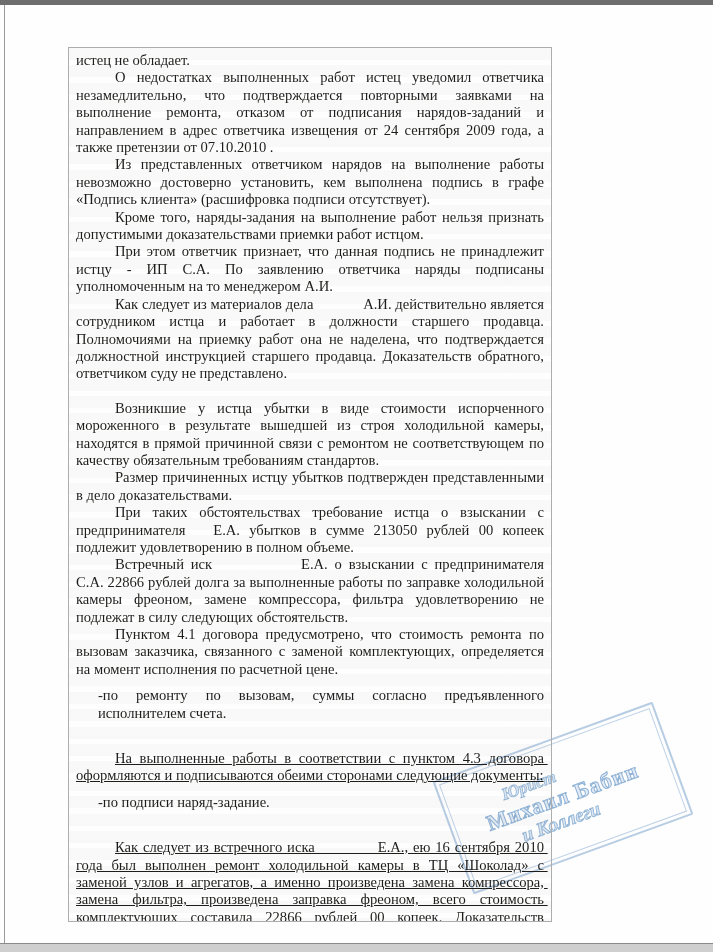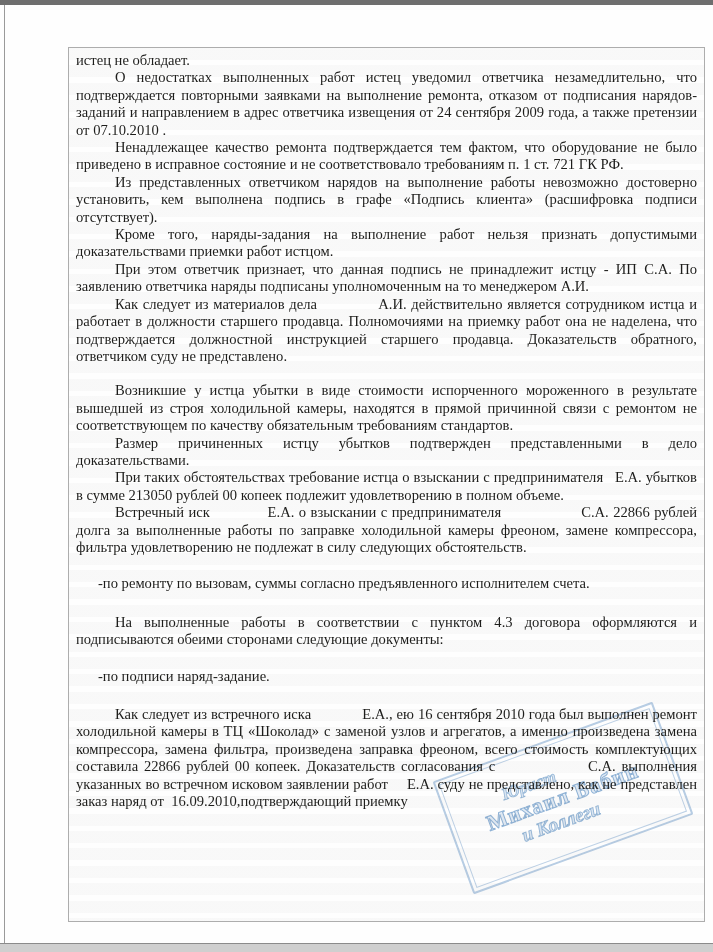--- a/index.html
+++ b/index.html
@@ -84,21 +84,21 @@
     line-height: 22px;
     font-weight: bold;
     -webkit-text-stroke: 0.9px rgba(111, 156, 201, 0.7);
     color: rgba(190, 210, 232, 0.55);
     transform: translateX(-10px);
   }
   
   .text-block {
     position: absolute;
     left: 68px; top: 47px;
-    width: 637px; height: 875px;
+    width: 484px; height: 875px;
     border: 1px solid #adadad;
     box-sizing: border-box;
     padding: 4px 7px 6px 7px;
     z-index: 2;
     background:
       repeating-linear-gradient(180deg,
         rgba(130,130,130,0.045) 0px,
         rgba(130,130,130,0.045) 12px,
         rgba(130,130,130,0.0) 12px,
         rgba(130,130,130,0.0) 17.4px);
@@ -106,24 +106,24 @@
   }
   .doc-text p {
     margin: 0;
     font-size: 14.6px;
     line-height: 17.4px;
     color: #1d1d1b;
     text-align: justify;
     white-space: pre-wrap;
   }
   .doc-text p.para      { text-indent: 39px; }
-  .doc-text p.para-gap  { text-indent: 39px; margin-top: 21px; }
+  .doc-text p.para-gap  { text-indent: 39px; margin-top: 28px; text-decoration: underline; }
   .doc-text p.cont      { text-indent: 0; }
   .doc-text p.dash      { padding-left: 22px; }
-  .doc-text p.dash-gap  { padding-left: 22px; margin-top: 19px; }
+  .doc-text p.dash-gap  { padding-left: 22px; margin-top: 9px; }
   .doc-text p.spacer    { height: 17px; }
 </style>
 </head>
 <body>
 
 <div class="viewport">
 
   <div class="top-edge"></div>
   <div class="left-edge-line"></div>
 
@@ -133,30 +133,30 @@
       <div class="stamp-line2">Михаил Бабин</div>
       <div class="stamp-line3">и Коллеги</div>
     </div>
   </div>
 
   <div class="text-block">
     <div class="doc-text">
 
     <p class="cont">истец не обладает.</p>
         <p class="para">О недостатках выполненных работ истец уведомил ответчика незамедлительно, что подтверждается повторными заявками на выполнение ремонта, отказом от подписания нарядов-заданий и направлением в адрес ответчика извещения от 24 сентября 2009 года, а также претензии от 07.10.2010 .</p>
-        <p class="para">Ненадлежащее качество ремонта подтверждается тем фактом, что оборудование не было приведено в исправное состояние и не соответствовало требованиям п. 1 ст. 721 ГК РФ.</p>
         <p class="para">Из представленных ответчиком нарядов на выполнение работы невозможно достоверно установить, кем выполнена подпись в графе «Подпись клиента» (расшифровка подписи отсутствует).</p>
         <p class="para">Кроме того, наряды-задания на выполнение работ нельзя признать допустимыми доказательствами приемки работ истцом.</p>
         <p class="para">При этом ответчик признает, что данная подпись не принадлежит истцу - ИП С.А. По заявлению ответчика наряды подписаны уполномоченным на то менеджером А.И.</p>
         <p class="para">Как следует из материалов дела             А.И. действительно является сотрудником истца и работает в должности старшего продавца. Полномочиями на приемку работ она не наделена, что подтверждается должностной инструкцией старшего продавца. Доказательств обратного, ответчиком суду не представлено.</p>
         <p class="spacer"></p>
         <p class="para">Возникшие у истца убытки в виде стоимости испорченного мороженного в результате вышедшей из строя холодильной камеры, находятся в прямой причинной связи с ремонтом не соответствующем по качеству обязательным требованиям стандартов.</p>
         <p class="para">Размер причиненных истцу убытков подтвержден представленными в дело доказательствами.</p>
         <p class="para">При таких обстоятельствах требование истца о взыскании с предпринимателя   Е.А. убытков в сумме 213050 рублей 00 копеек подлежит удовлетворению в полном объеме.</p>
         <p class="para">Встречный иск             Е.А. о взыскании с предпринимателя                  С.А. 22866 рублей долга за выполненные работы по заправке холодильной камеры фреоном, замене компрессора, фильтра удовлетворению не подлежат в силу следующих обстоятельств.</p>
+        <p class="para">Пунктом 4.1 договора предусмотрено, что стоимость ремонта по вызовам заказчика, связанного с заменой комплектующих, определяется на момент исполнения по расчетной цене.</p>
         <p class="dash-gap">-по ремонту по вызовам, суммы согласно предъявленного исполнителем счета.</p>
         <p class="para-gap">На выполненные работы в соответствии с пунктом 4.3 договора оформляются и подписываются обеими сторонами следующие документы:</p>
         <p class="dash-gap">-по подписи наряд-задание.</p>
         <p class="para-gap">Как следует из встречного иска             Е.А., ею 16 сентября 2010 года был выполнен ремонт холодильной камеры в ТЦ «Шоколад» с заменой узлов и агрегатов, а именно произведена замена компрессора, замена фильтра, произведена заправка фреоном, всего стоимость комплектующих составила 22866 рублей 00 копеек. Доказательств согласования с                С.А. выполнения указанных во встречном исковом заявлении работ     Е.А. суду не представлено, как не представлен заказ наряд от  16.09.2010,подтверждающий приемку</p>
       </div>
   </div>
 
   <div class="bottom-bar"></div>
 
 </div>

